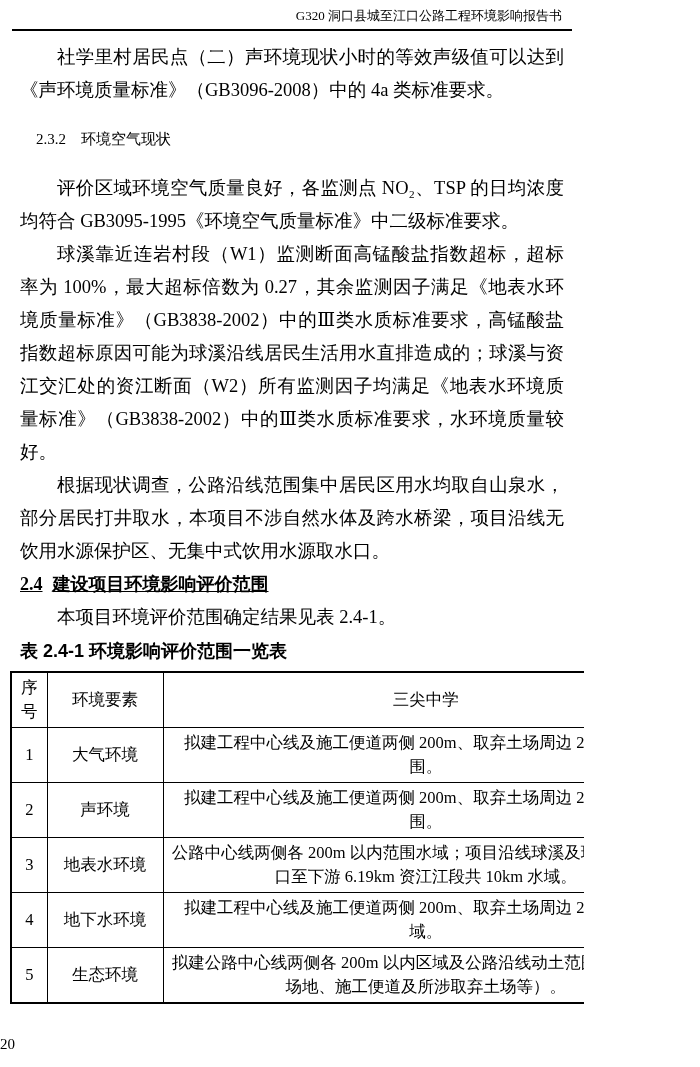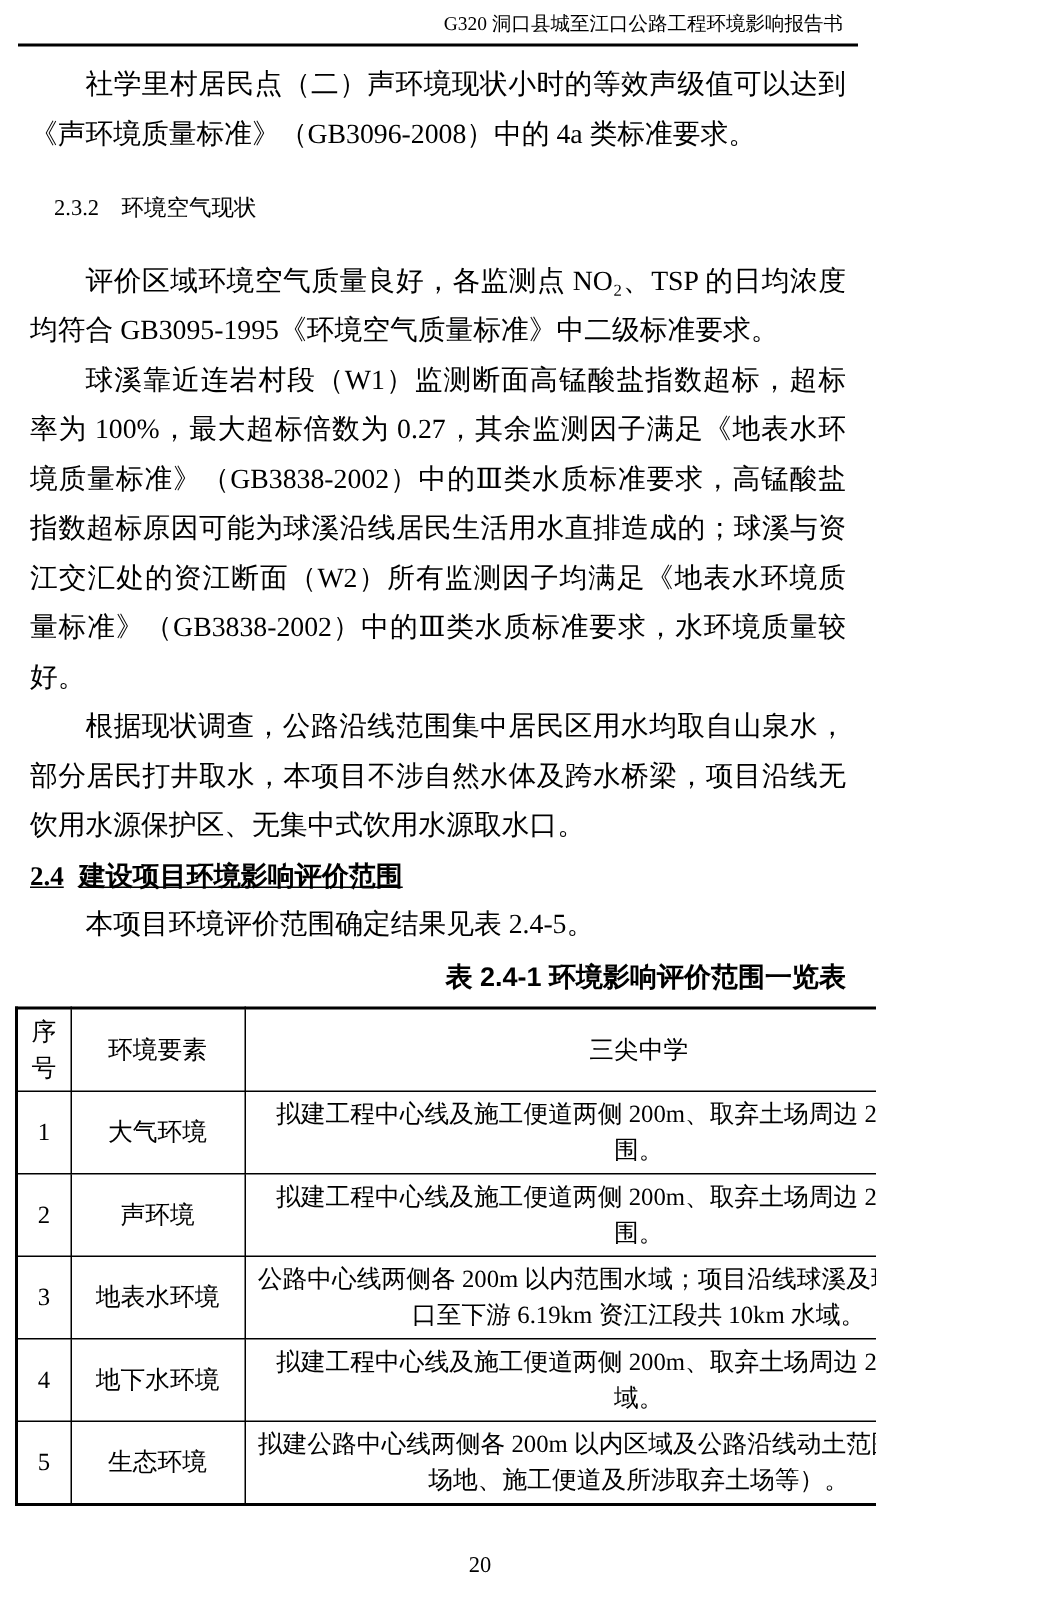--- a/index.html
+++ b/index.html
@@ -44,21 +44,21 @@
   .heading-bold {
     margin: 0;
     font-size: 18px;
     font-weight: bold;
     line-height: 33px;
     font-family: "Liberation Sans", "DejaVu Sans", sans-serif;
     text-decoration: underline;
   }
   .heading-bold .h-num { margin-right: 10px; font-family: "Liberation Serif", "DejaVu Serif", serif; }
   .table-title {
-    text-align: right;
+    text-align: left;
     font-weight: bold;
     font-size: 18px;
     line-height: 33px;
     margin: 1px 0 3px 0;
     font-family: "Liberation Sans", "DejaVu Sans", sans-serif;
   }
   table.scope-table {
     width: 680px;
     margin-left: -10px;
     border-collapse: collapse;
@@ -74,23 +74,21 @@
     line-height: 24px;
     font-weight: normal;
     word-break: break-all;
   }
   .col-no { width: 36px; }
   .col-factor { width: 116px; }
   .page-number {
     position: absolute;
     bottom: 14px; left: 0;
     width: 100%;
-    text-align: center;
     font-size: 15px;
-    padding-left: 28px;
   }
 </style>
 </head>
 <body>
 
 <div class="page">
 
   <div class="running-header">G320 洞口县城至江口公路工程环境影响报告书</div>
   <hr class="header-rule">
 
@@ -100,21 +98,21 @@
     <h3 class="heading"><span class="h-num">2.3.2</span><span>环境空气现状</span></h3>
 
     <p class="para">评价区域环境空气质量良好，各监测点 NO₂、TSP 的日均浓度均符合 GB3095-1995《环境空气质量标准》中二级标准要求。</p>
 
 
     <p class="para">球溪靠近连岩村段（W1）监测断面高锰酸盐指数超标，超标率为 100%，最大超标倍数为 0.27，其余监测因子满足《地表水环境质量标准》（GB3838-2002）中的Ⅲ类水质标准要求，高锰酸盐指数超标原因可能为球溪沿线居民生活用水直排造成的；球溪与资江交汇处的资江断面（W2）所有监测因子均满足《地表水环境质量标准》（GB3838-2002）中的Ⅲ类水质标准要求，水环境质量较好。</p>
     <p class="para">根据现状调查，公路沿线范围集中居民区用水均取自山泉水，部分居民打井取水，本项目不涉自然水体及跨水桥梁，项目沿线无饮用水源保护区、无集中式饮用水源取水口。</p>
 
     <h2 class="heading-bold"><span class="h-num">2.4</span><span>建设项目环境影响评价范围</span></h2>
 
-    <p class="para">本项目环境评价范围确定结果见表 2.4-5。</p>
+    <p class="para">本项目环境评价范围确定结果见表 2.4-1。</p>
 
     <div class="table-title">表 2.4-1 环境影响评价范围一览表</div>
 
     <table class="scope-table">
       <colgroup>
         <col class="col-no">
           <col class="col-factor">
           <col>
       </colgroup>
       <thead>

